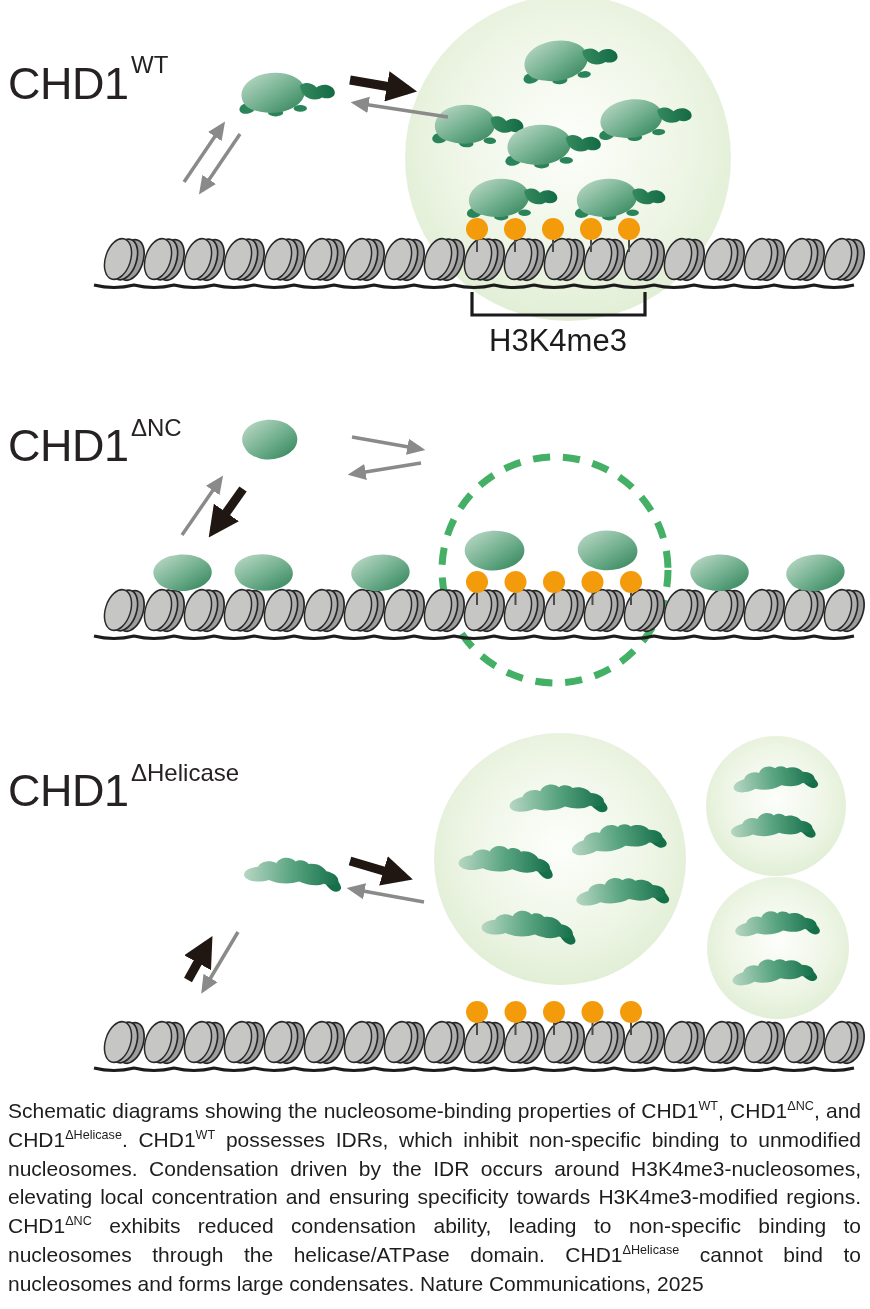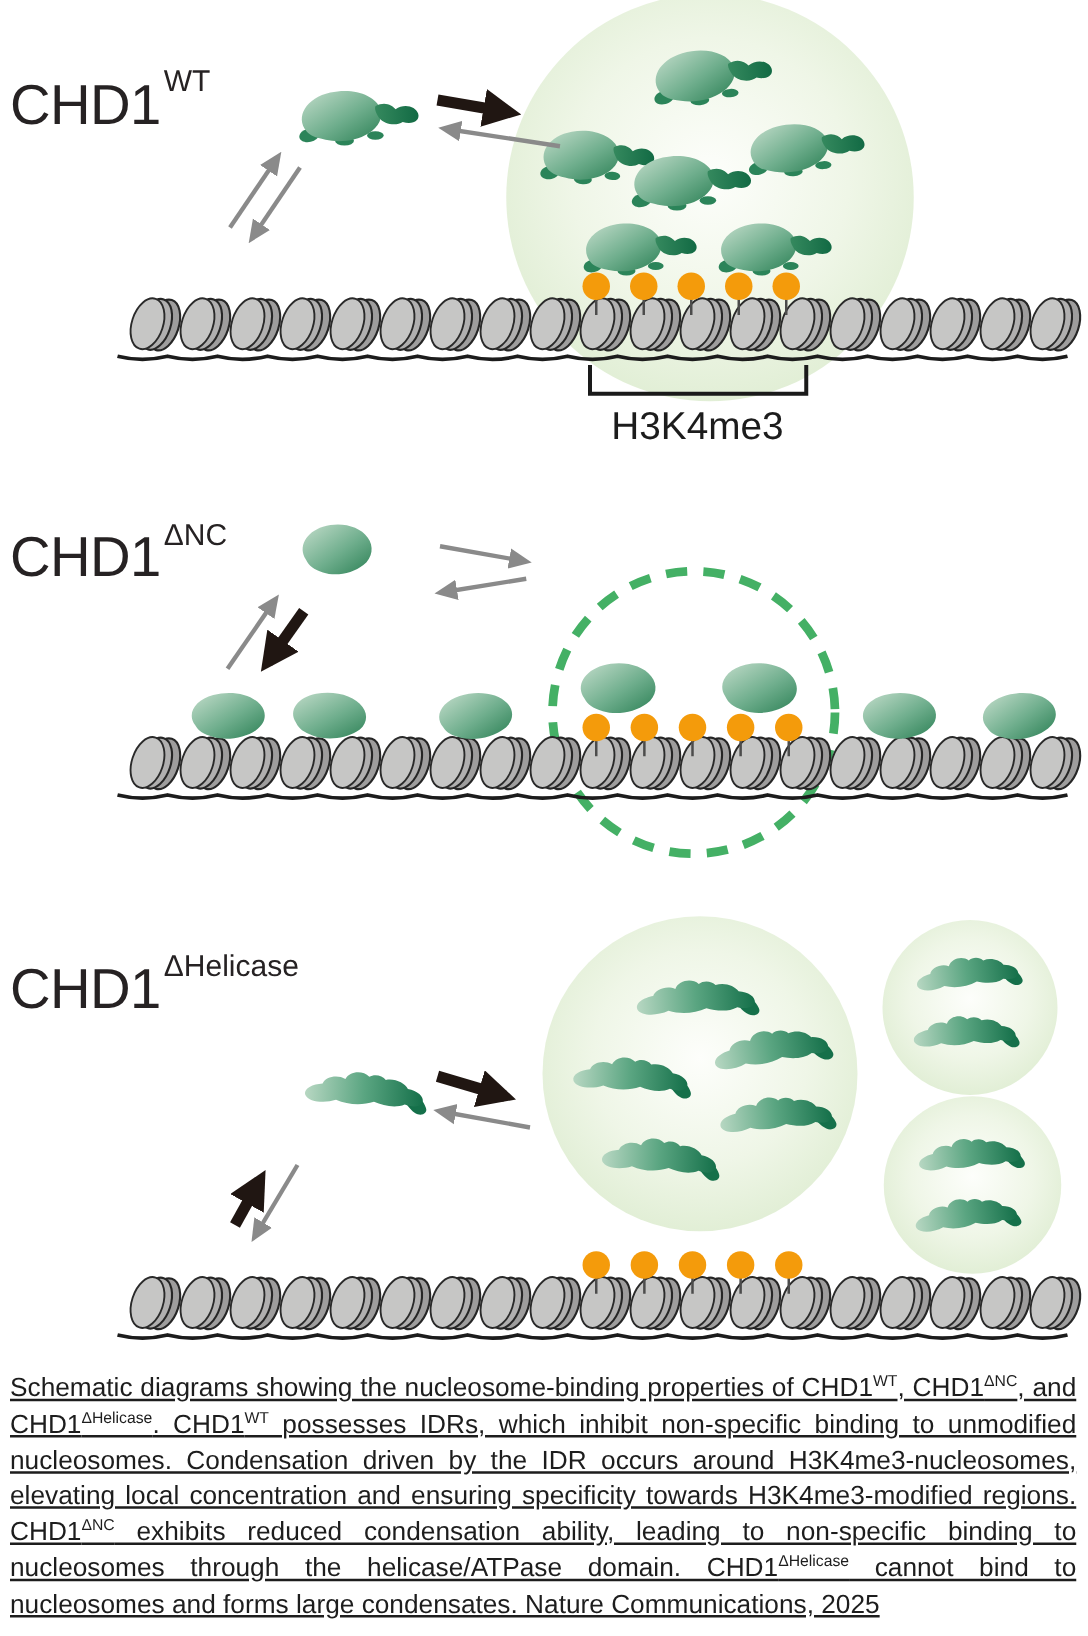--- a/index.html
+++ b/index.html
@@ -3,21 +3,21 @@
 <meta charset="utf-8">
 <style>
   html,body{margin:0;padding:0;background:#fff;}
   .stage{position:relative;width:870px;height:1309px;background:#fff;overflow:hidden;
          font-family:"Liberation Sans",sans-serif;}
   svg{display:block;}
   .plabel{font-family:"Liberation Sans",sans-serif;font-size:45px;fill:#262223;letter-spacing:-0.5px;}
   .plabel-sup{font-family:"Liberation Sans",sans-serif;font-size:24px;fill:#262223;}
   .h3label{font-family:"Liberation Sans",sans-serif;font-size:31px;fill:#1c1c1c;}
   .caption{position:absolute;left:8px;top:1097px;width:853px;
-           font-size:21px;line-height:1.37;color:#1d1d1d;text-align:justify;text-decoration:underline;}
+           font-size:21px;line-height:1.37;color:#1d1d1d;text-align:justify;}
   .caption sup{font-size:0.6em;line-height:0;}
 </style>
 </head>
 <body>
 
 <div class="stage">
 <svg width="870" height="1080" viewBox="0 0 870 1080">
   <defs>
     <linearGradient id="gp" x1="0" y1="0" x2="1" y2="1">
       <stop offset="0" stop-color="#c3ddcb"></stop>

